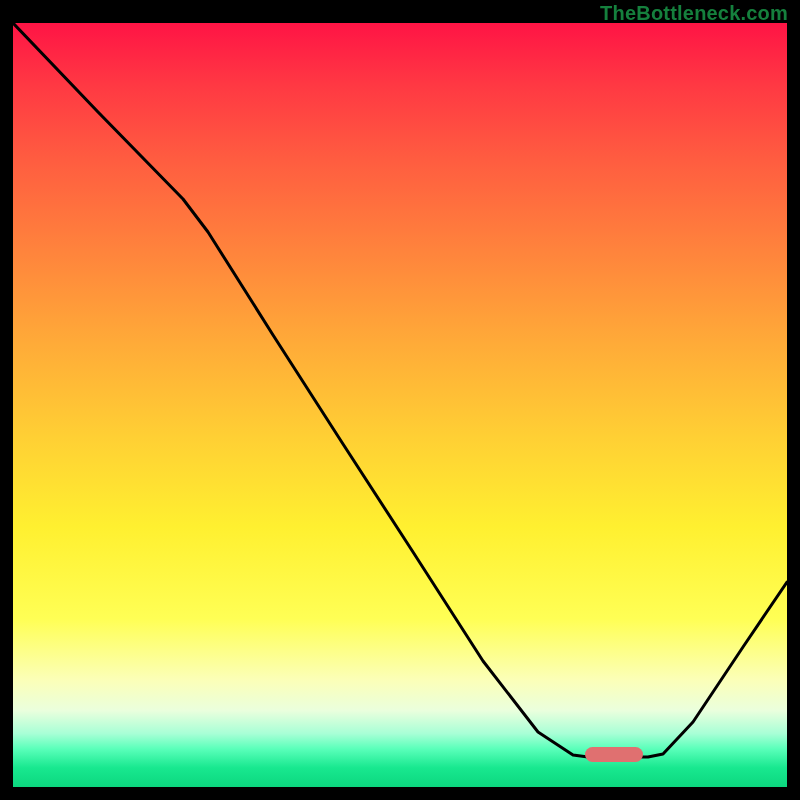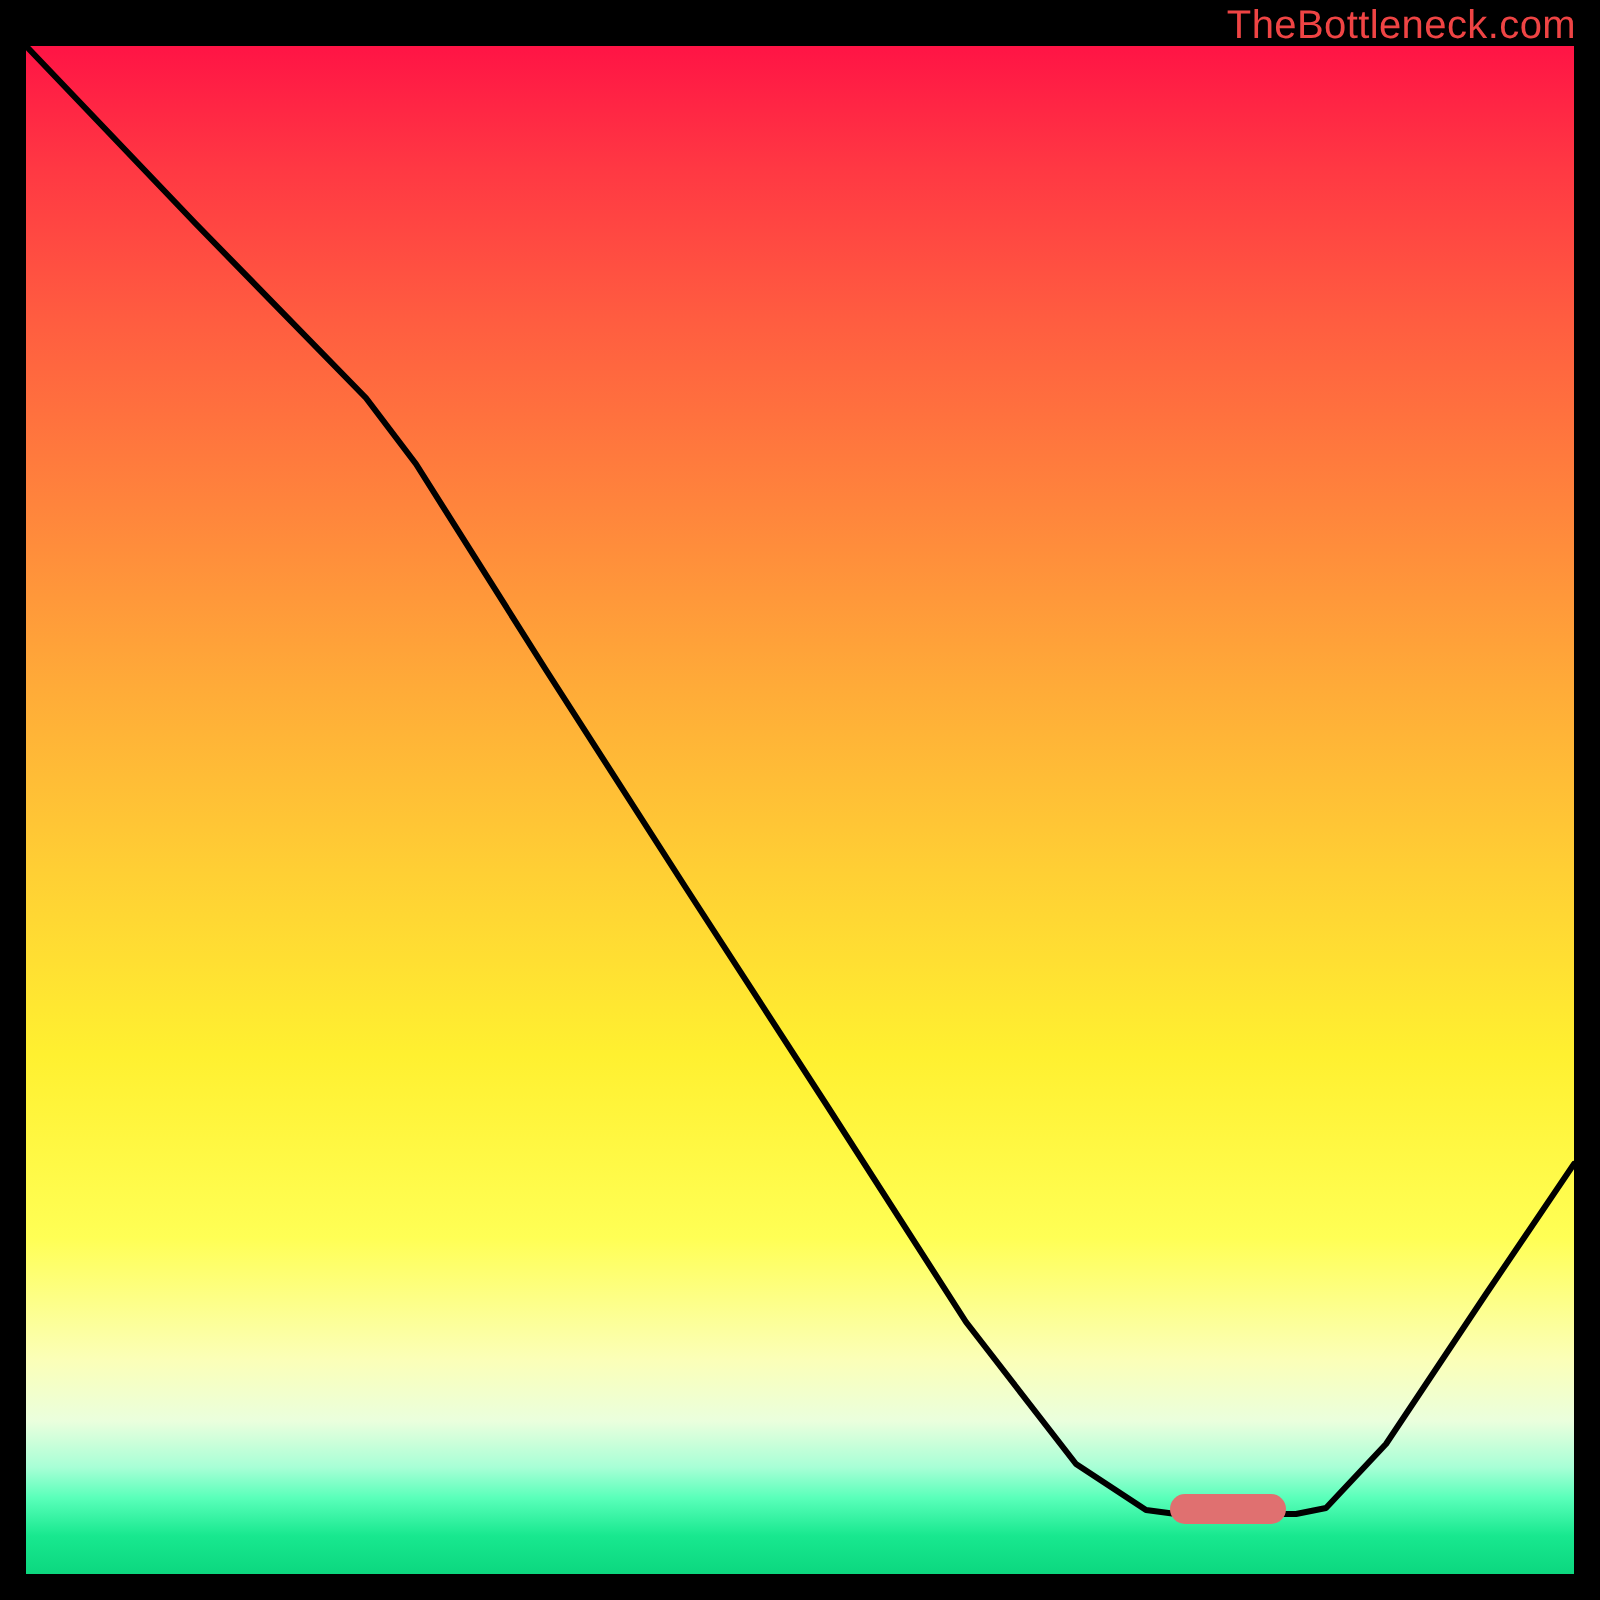--- a/index.html
+++ b/index.html
@@ -54,23 +54,23 @@
     position: absolute;
     width: 58px;
     height: 15px;
     border-radius: 8px;
     background: #e07070;
   }
   .watermark {
     position: absolute;
     top: 2px;
     right: 12px;
-    color: #ef4444;
+    color: #15803d;
     font-size: 20px;
-    font-weight: 400;
+    font-weight: 700;
     letter-spacing: 0.2px;
   }
 </style>
 </head>
 <body>
 
 <div class="frame">
   <div class="gradient"></div>
 
   <svg class="curve" viewBox="0 0 774 764" preserveAspectRatio="none">

